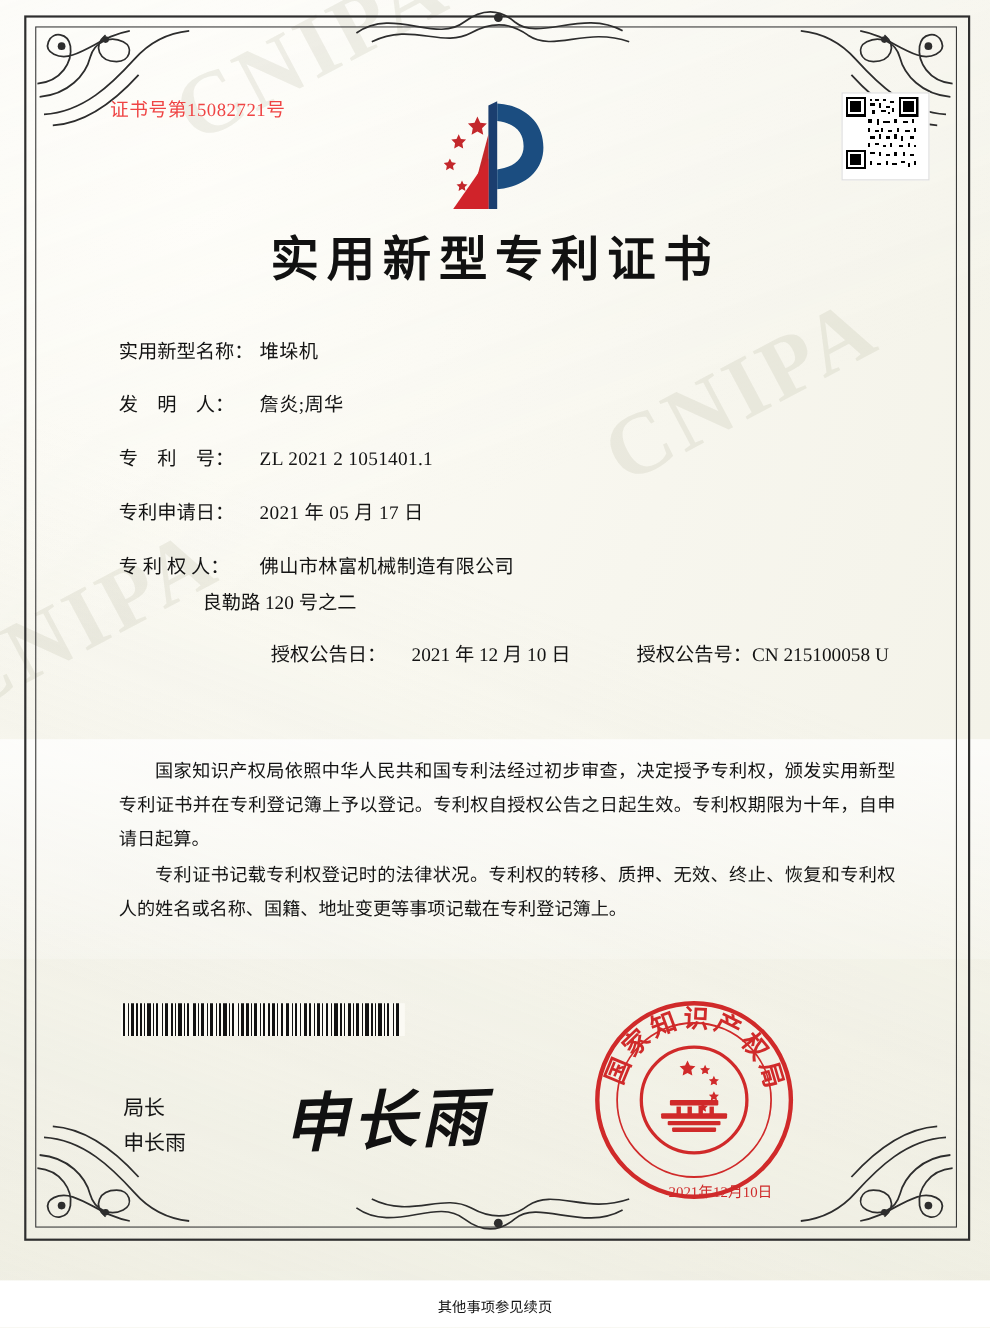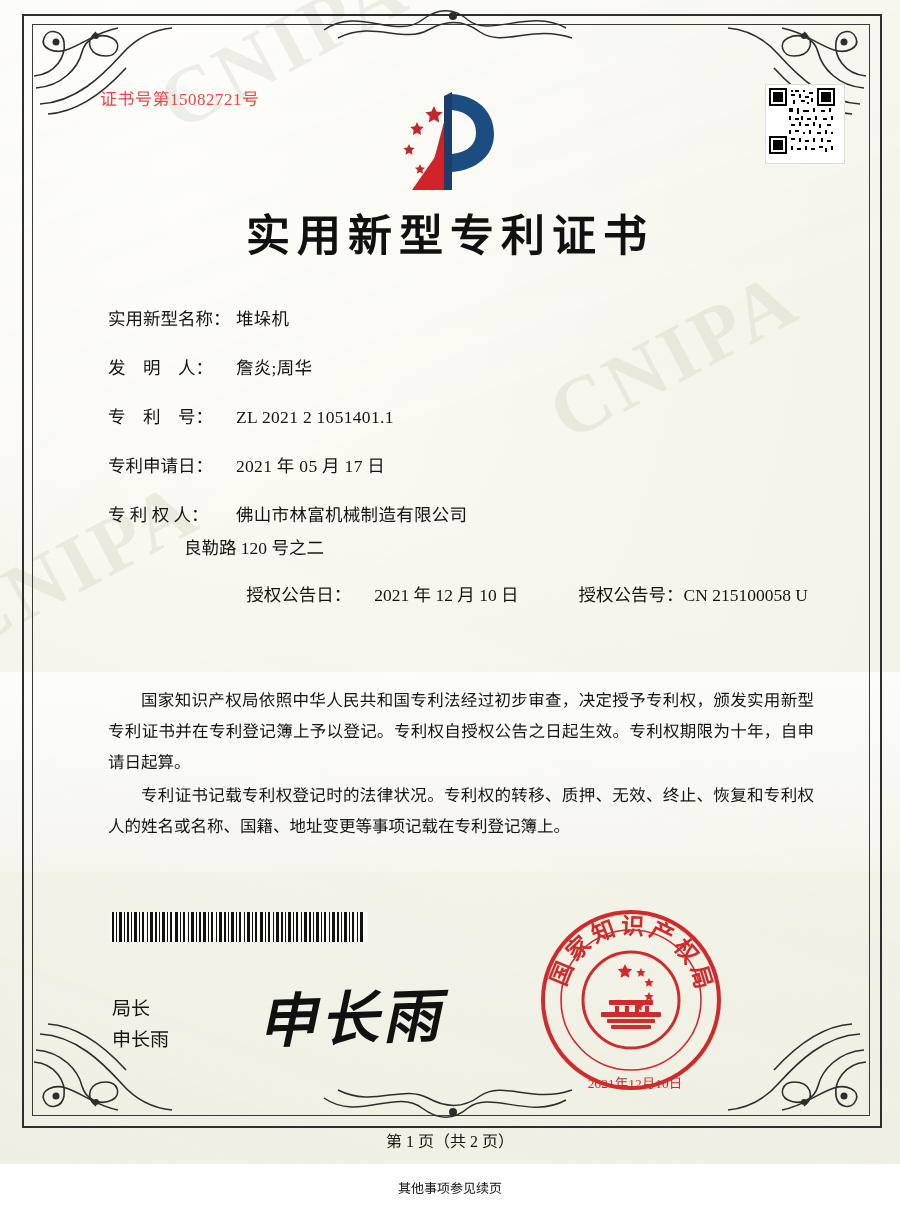--- a/index.html
+++ b/index.html
@@ -178,21 +178,21 @@
   
   .seal {
     position: absolute;
     left: 536px;
     top: 905px;
     width: 190px;
     height: 190px;
   }
   .seal-date {
     position: absolute;
-    left: 560px;
+    left: 580px;
     top: 1072px;
     width: 150px;
     text-align: center;
     color: #cf2b2b;
     font-size: 13.5px;
     letter-spacing: 0px;
   }
 
   .page-num {
     position: absolute;
@@ -524,17 +524,16 @@
 
     <defs>
       <path id="sealArc" d="M 95,95 m -66,0 a 66,66 0 1,1 132,0"></path>
     </defs>
     <text font-size="23" font-weight="bold" fill="#d02a2a" letter-spacing="4" font-family="'Liberation Serif', serif">
       <textPath href="#sealArc" startOffset="6%">国家知识产权局</textPath>
     </text>
   </svg>
   <div class="seal-date">2021年12月10日</div>
 
-  <div class="page-num">第 1 页（共 2 页）</div>
 
   <div class="footnote-strip"></div>
   <div class="footnote">其他事项参见续页</div>
 </div>
 
 </body></html>

